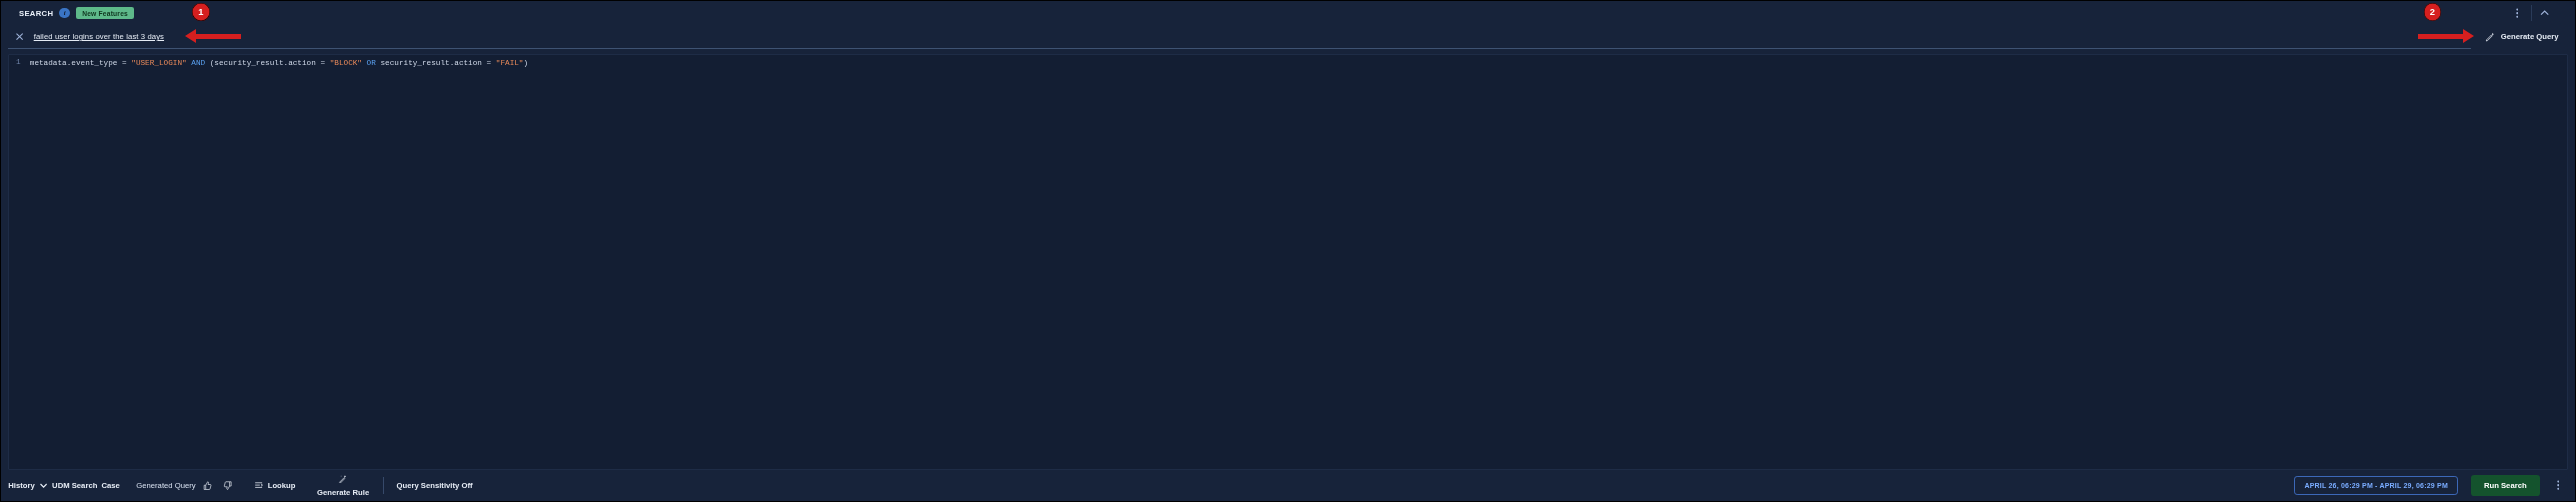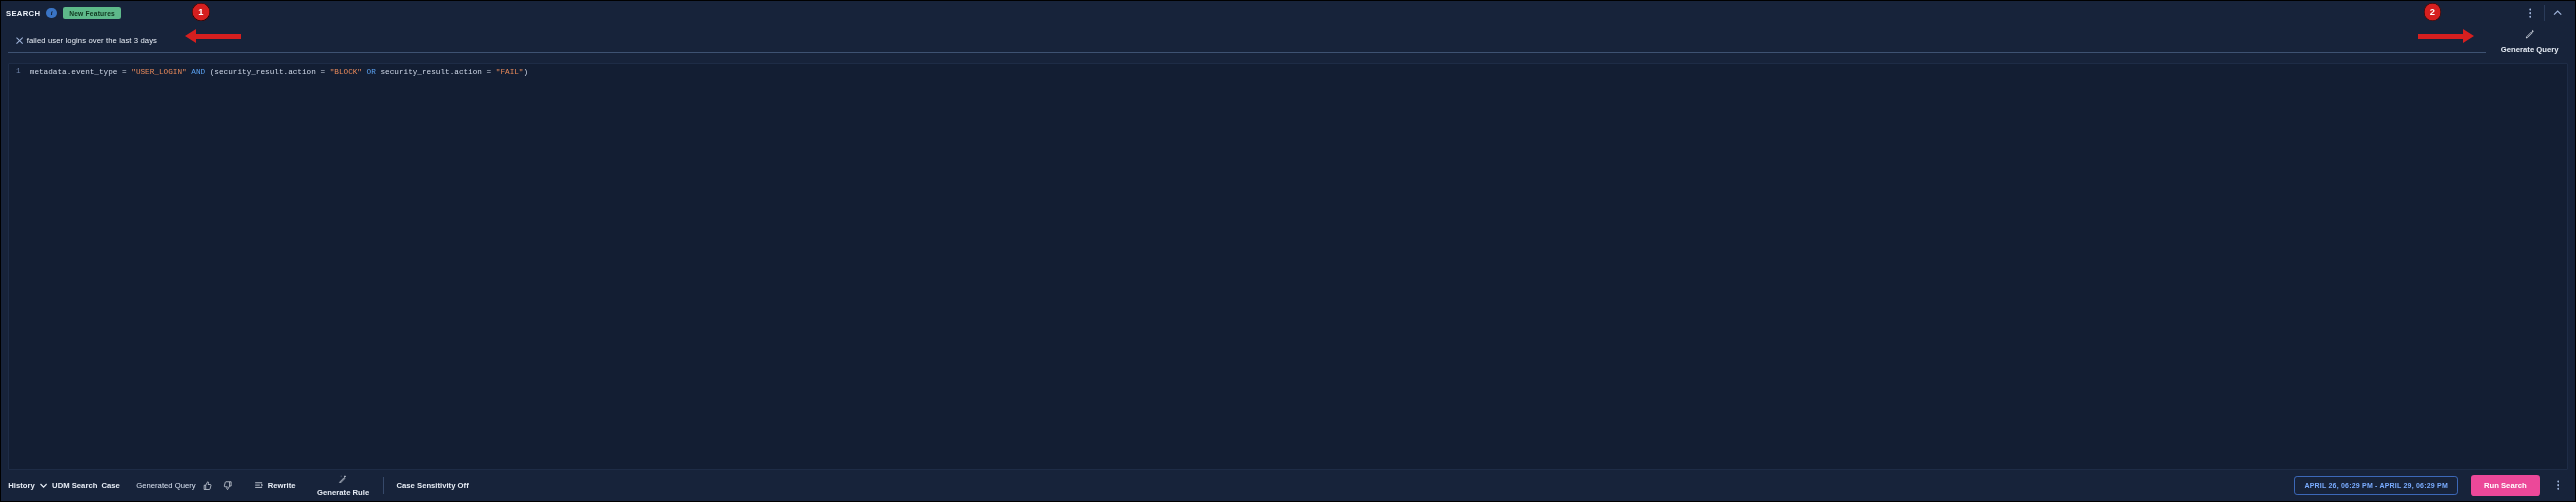--- a/index.html
+++ b/index.html
@@ -18,21 +18,21 @@
     flex-direction: column;
     background: #17233a;
     border: 1px solid #000;
   }
 
   
   .header-row {
     display: flex;
     align-items: center;
     height: 24px;
-    padding: 0 5px;
+    padding: 0 18px;
     gap: 6.2px;
     position: relative;
   }
   .search-label {
     font-size: 7.7px;
     font-weight: 700;
     letter-spacing: 0.3px;
     color: #eaf0f9;
   }
   .info-circle {
@@ -120,22 +120,23 @@
     padding: 0 7.2px;
     gap: 5.2px;
     position: relative;
   }
   .nl-input-wrap {
     flex: 1;
     display: flex;
     align-items: center;
     height: 24px;
     border-bottom: 0.5px solid #3e5272;
-    gap: 2px;
+    gap: 9px;
     padding-left: 6.2px;
+    text-decoration: underline;
   }
   .nl-close {
     width: 10.3px; height: 10.3px;
     display: flex; align-items: center; justify-content: center;
     color: #9fb3d9;
     cursor: pointer;
   }
   .nl-text {
     font-size: 7.7px;
     color: #e6ecf5;
@@ -143,21 +144,20 @@
   }
   .gen-query-btn {
     display: flex; align-items: center;
     gap: 5.2px;
     padding: 4.1px 9.3px;
     color: #e6ecf5;
     font-size: 7.7px;
     font-weight: 600;
     cursor: pointer;
     white-space: nowrap;
-    flex-direction: column;
   }
   .gen-query-btn svg { stroke: #e6ecf5; }
 
   
   .code-area {
     margin: 5.2px 7.2px 0 7.2px;
     background: #131e33;
     border: 0.5px solid #1e2c46;
     border-radius: 1px;
     flex: 1;
@@ -219,21 +219,21 @@
     color: #7aacff;
     font-size: 7px;
     font-weight: 700;
     letter-spacing: 0.2px;
     padding: 5.2px 9.3px;
     border-radius: 3.1px;
     cursor: pointer;
     white-space: nowrap;
   }
   .run-btn {
-    background: #ec4899;
+    background: #14532d;
     color: #fff;
     font-size: 7.7px;
     font-weight: 700;
     padding: 5.7px 13.4px;
     border-radius: 3.1px;
     margin-left: 8.2px;
     cursor: pointer;
     white-space: nowrap;
   }
   .tb-kebab {
@@ -363,38 +363,38 @@
 
     <div class="tb-item" style="margin-left:17.5px;">
       <span class="tb-icon">
         <svg width="10.3" height="8.2" viewBox="0 0 24 20" stroke-width="2">
           <line x1="3" y1="4" x2="21" y2="4"></line>
           <line x1="3" y1="10" x2="15" y2="10"></line>
           <line x1="3" y1="16" x2="21" y2="16"></line>
           <path d="M18 7l4 3-4 3"></path>
         </svg>
       </span>
-      <span>Rewrite</span>
+      <span>Lookup</span>
     </div>
 
     <div class="tb-item" style="margin-left:17.5px;flex-direction:column;">
       <span class="tb-icon">
         <svg width="10.3" height="10.3" viewBox="0 0 24 24" stroke-width="1.8">
           <path d="M4 20L16 8l2 2L6 22l-2-2z"></path>
           <path d="M18 2l1 2 2 1-2 1-1 2-1-2-2-1 2-1 1-2z" fill="#e6ecf5" stroke="none"></path>
           <circle cx="8" cy="4" r="1" fill="#e6ecf5" stroke="none"></circle>
         </svg>
       </span>
       <span>Generate Rule</span>
     </div>
 
     <div class="tb-sep"></div>
 
     <div class="tb-item">
-      <span>Case Sensitivity Off</span>
+      <span>Query Sensitivity Off</span>
     </div>
 
     <div class="tb-spacer"></div>
 
     <div class="date-pill">APRIL 26, 06:29 PM - APRIL 29, 06:29 PM</div>
 
     <div class="run-btn">Run Search</div>
 
     <div class="tb-kebab">
       <svg width="2.6" height="10.3" viewBox="0 0 5 20">

